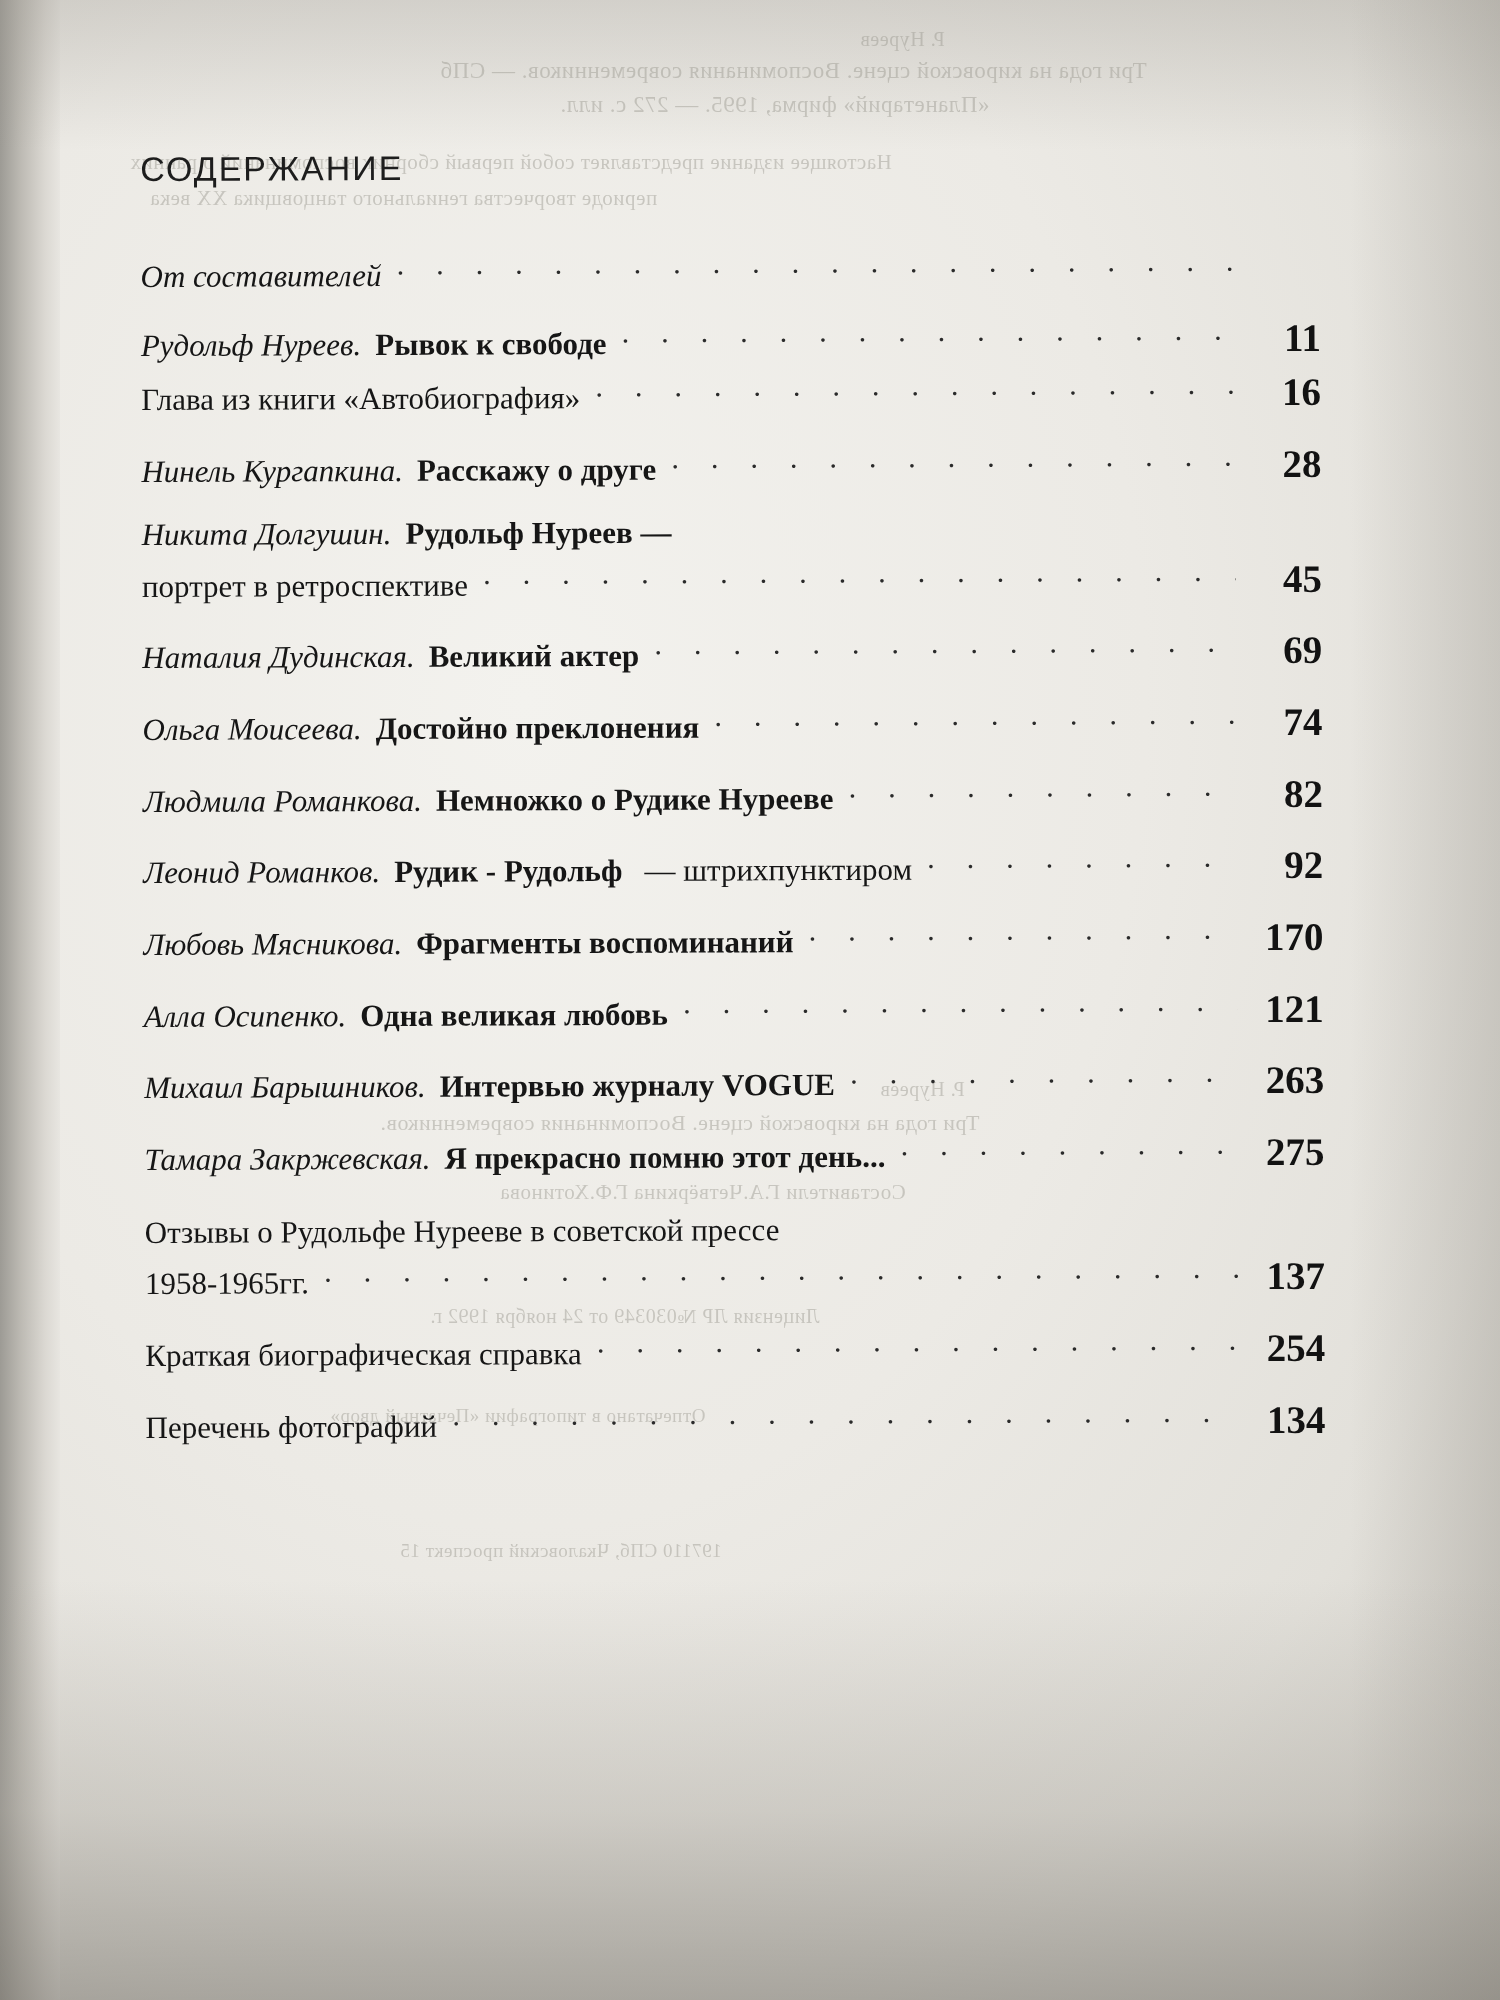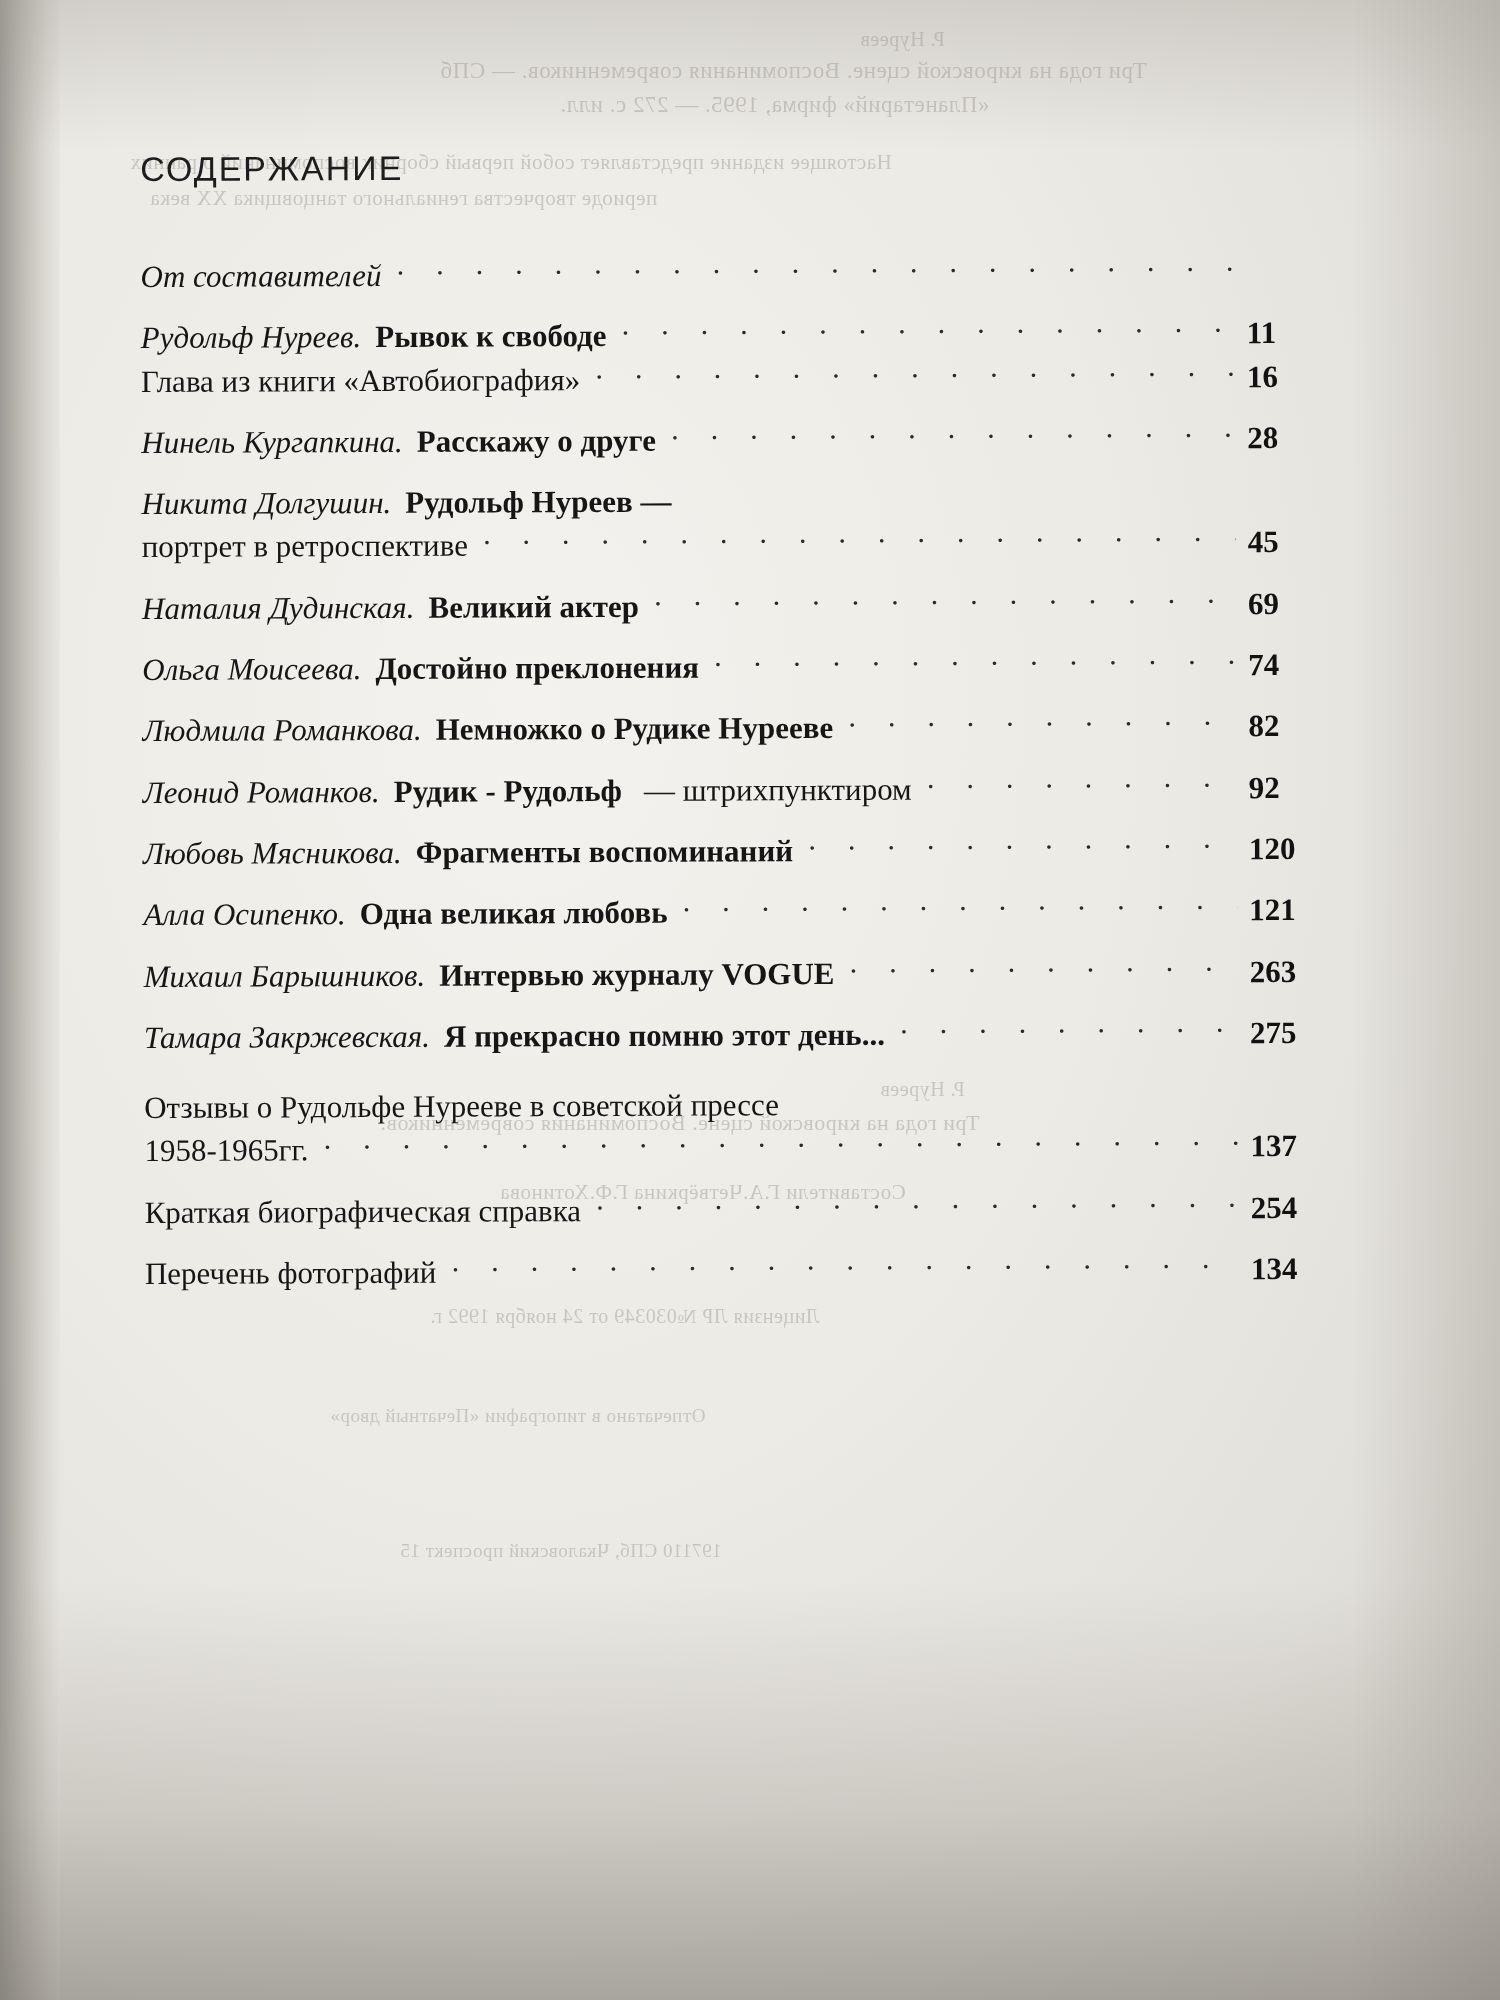--- a/index.html
+++ b/index.html
@@ -117,25 +117,25 @@
     overflow: hidden;
     white-space: nowrap;
     margin: 0 12px 0 14px;
     color: #2a2a2a;
     font-size: 30px;
     letter-spacing: 11px;
     position: relative;
     top: -3px;
   }
   .pageno {
-    font-size: 31px;
+    font-size: 39px;
     font-weight: bold;
     color: #121212;
     white-space: nowrap;
-    text-align: left;
+    text-align: right;
     min-width: 74px;
   }
   .secondline {
     font-size: 31px;
     color: #161616;
     display: flex;
     align-items: baseline;
     width: 100%;
     margin-top: 3px;
   }
@@ -249,21 +249,21 @@
         <span class="dots">· · · · · · · · · · · · · · · · · · · · · · · · · · · · · ·</span>
         <span class="pageno">92</span>
       </div>
     </div>
 
     <div class="entry">
       <div class="row">
         <span class="label it">Любовь Мясникова.</span>
         <span class="label bd" style="margin-left:14px;">Фрагменты воспоминаний</span>
         <span class="dots">· · · · · · · · · · · · · · · · · · · · · · · · · · · · · ·</span>
-        <span class="pageno">120</span>
+        <span class="pageno">170</span>
       </div>
     </div>
 
     <div class="entry">
       <div class="row">
         <span class="label it">Алла Осипенко.</span>
         <span class="label bd" style="margin-left:14px;">Одна великая любовь</span>
         <span class="dots">· · · · · · · · · · · · · · · · · · · · · · · · · · · · · ·</span>
         <span class="pageno">121</span>
       </div>

